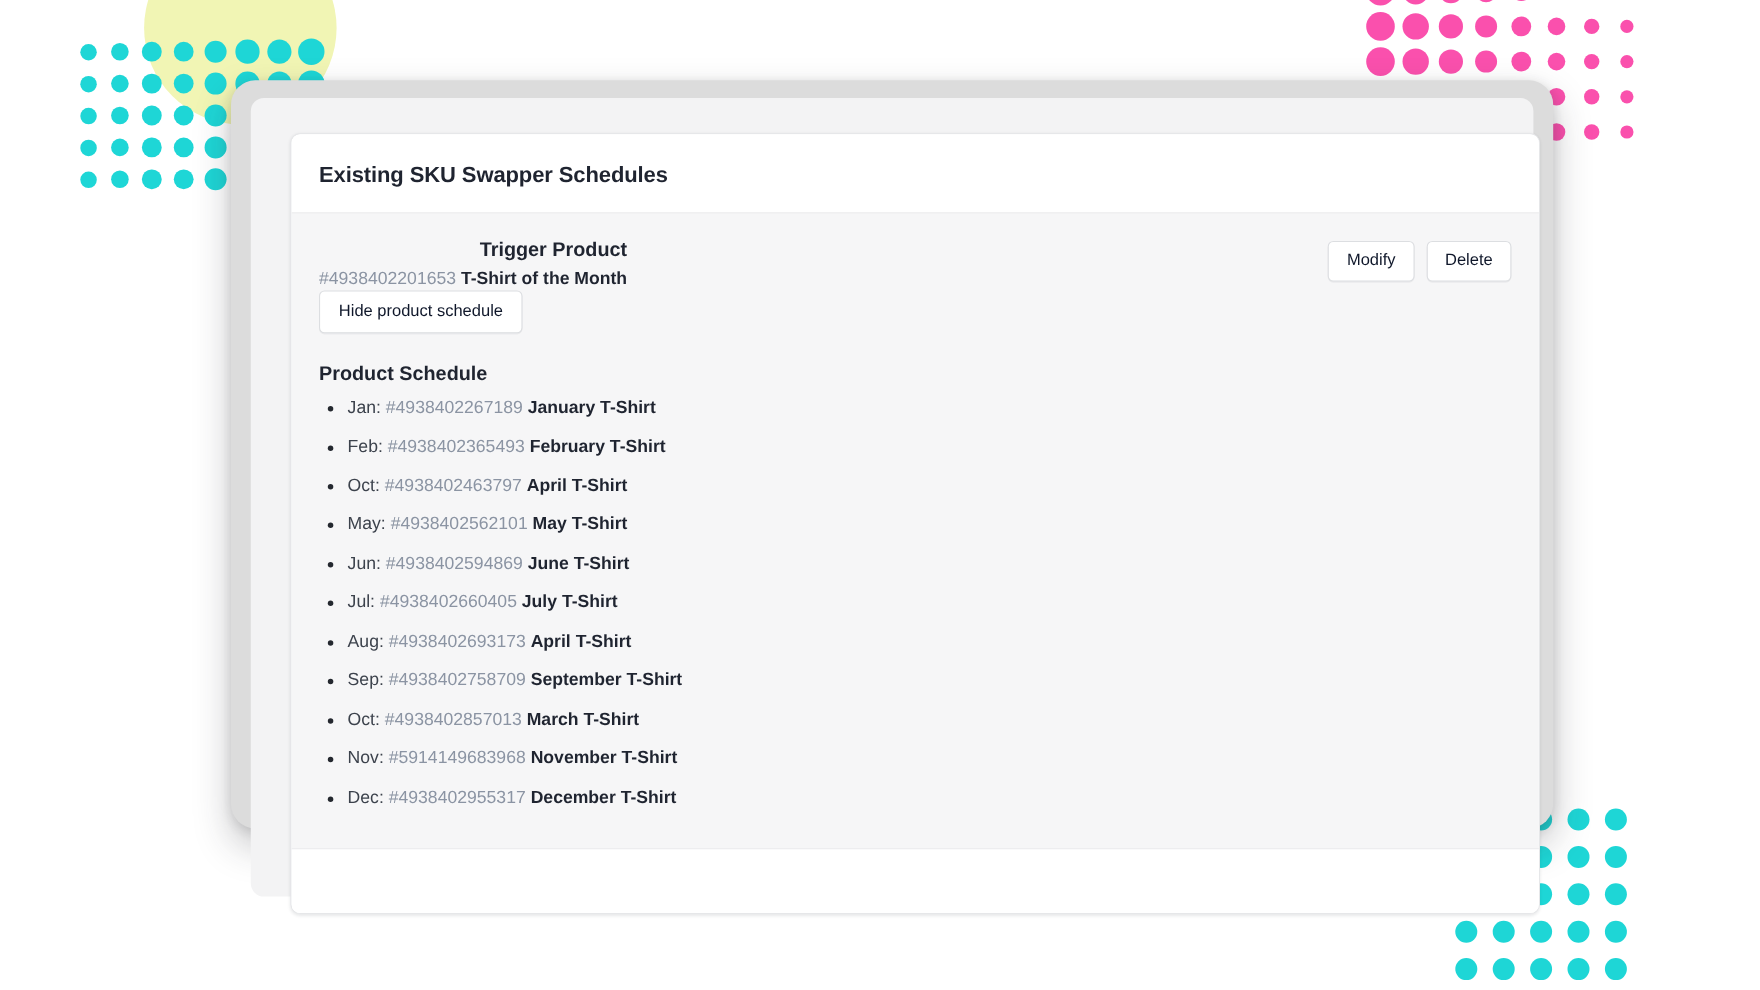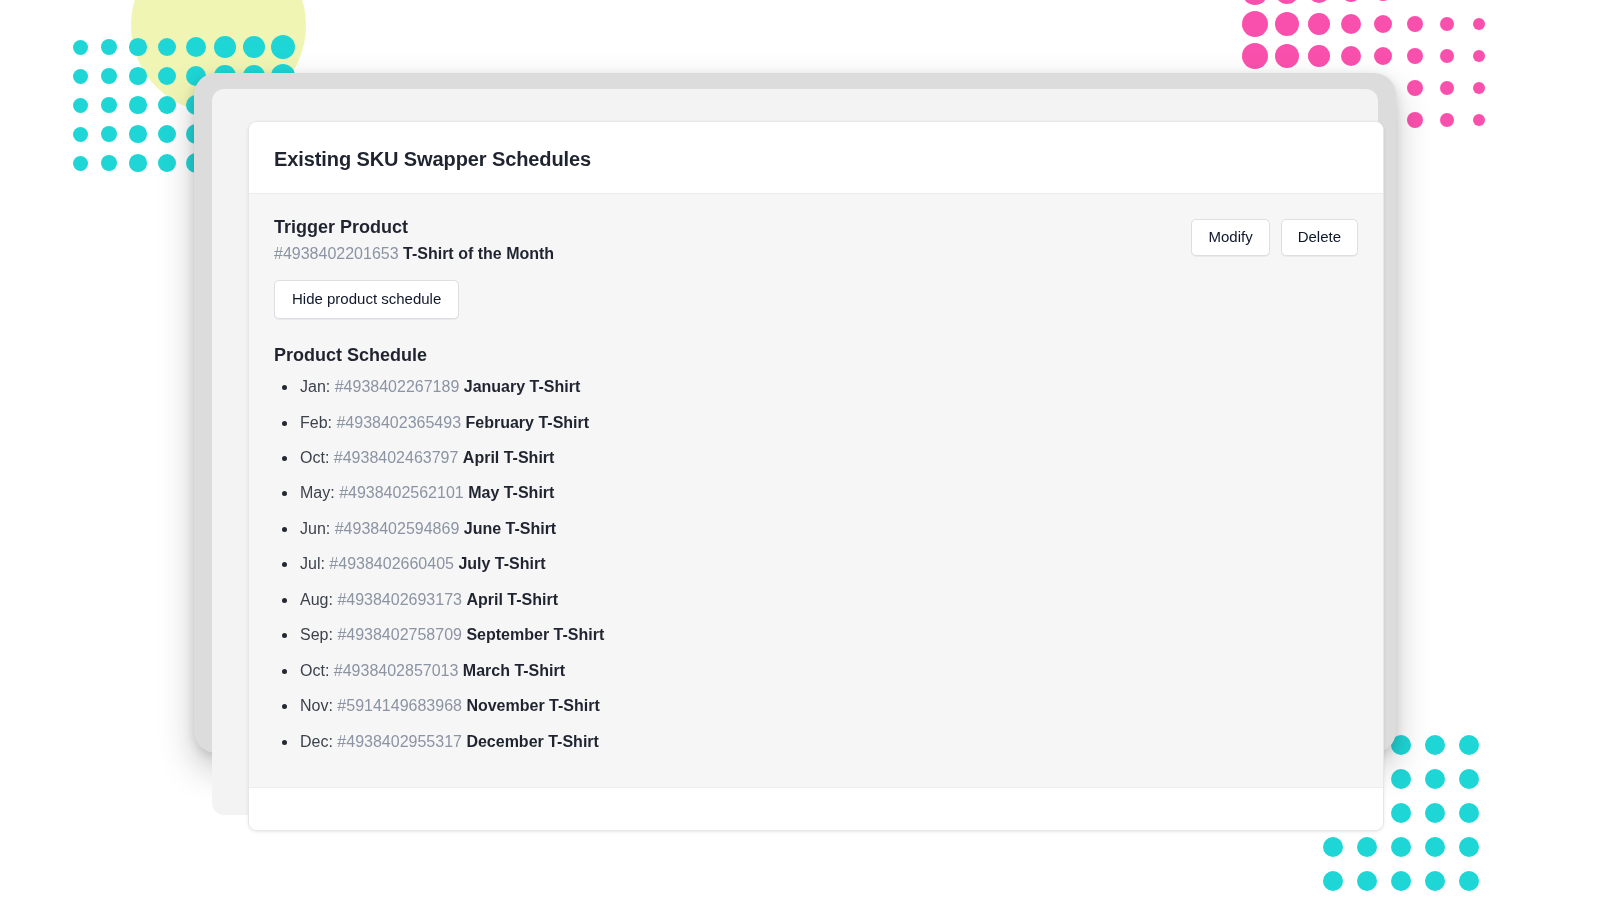--- a/index.html
+++ b/index.html
@@ -36,21 +36,21 @@
 
   .dot-grid { position: absolute; }
   .dot {
     position: absolute;
     border-radius: 50%;
   }
 
   
   .device-outer {
     position: absolute;
-    left: 194px;
+    left: 210px;
     top: 73px;
     width: 1202px;
     height: 680px;
     background: #dcdcdc;
     border-radius: 22px;
     box-shadow: 0 16px 34px rgba(40,40,45,0.26), 0 3px 10px rgba(40,40,45,0.14);
   }
 
   .device-inner {
     position: absolute;
@@ -106,20 +106,21 @@
     align-items: flex-start;
     justify-content: space-between;
   }
 
   .trigger-block h2 {
     font-size: 18px;
     font-weight: bold;
     color: #1f2430;
     line-height: 1.25;
     margin-bottom: 5px;
+    text-align: right;
   }
 
   .trigger-line {
     font-size: 16px;
     line-height: 1.3;
     white-space: nowrap;
   }
   .sku { color: #8b94a3; }
   .prodname { color: #1f2430; font-weight: bold; }
 
@@ -133,21 +134,20 @@
     border: 1px solid #dcdee1;
     border-radius: 5px;
     padding: 8px 16px;
     line-height: 1.25;
     cursor: pointer;
     box-shadow: 0 1px 0 rgba(22,29,37,0.05);
     white-space: nowrap;
   }
 
   .btn-hide {
-    margin-top: 16px;
     padding: 9px 17px;
   }
 
   h3.schedule-title {
     font-size: 18px;
     font-weight: bold;
     color: #1f2430;
     margin-top: 26px;
     margin-bottom: 11px;
   }

